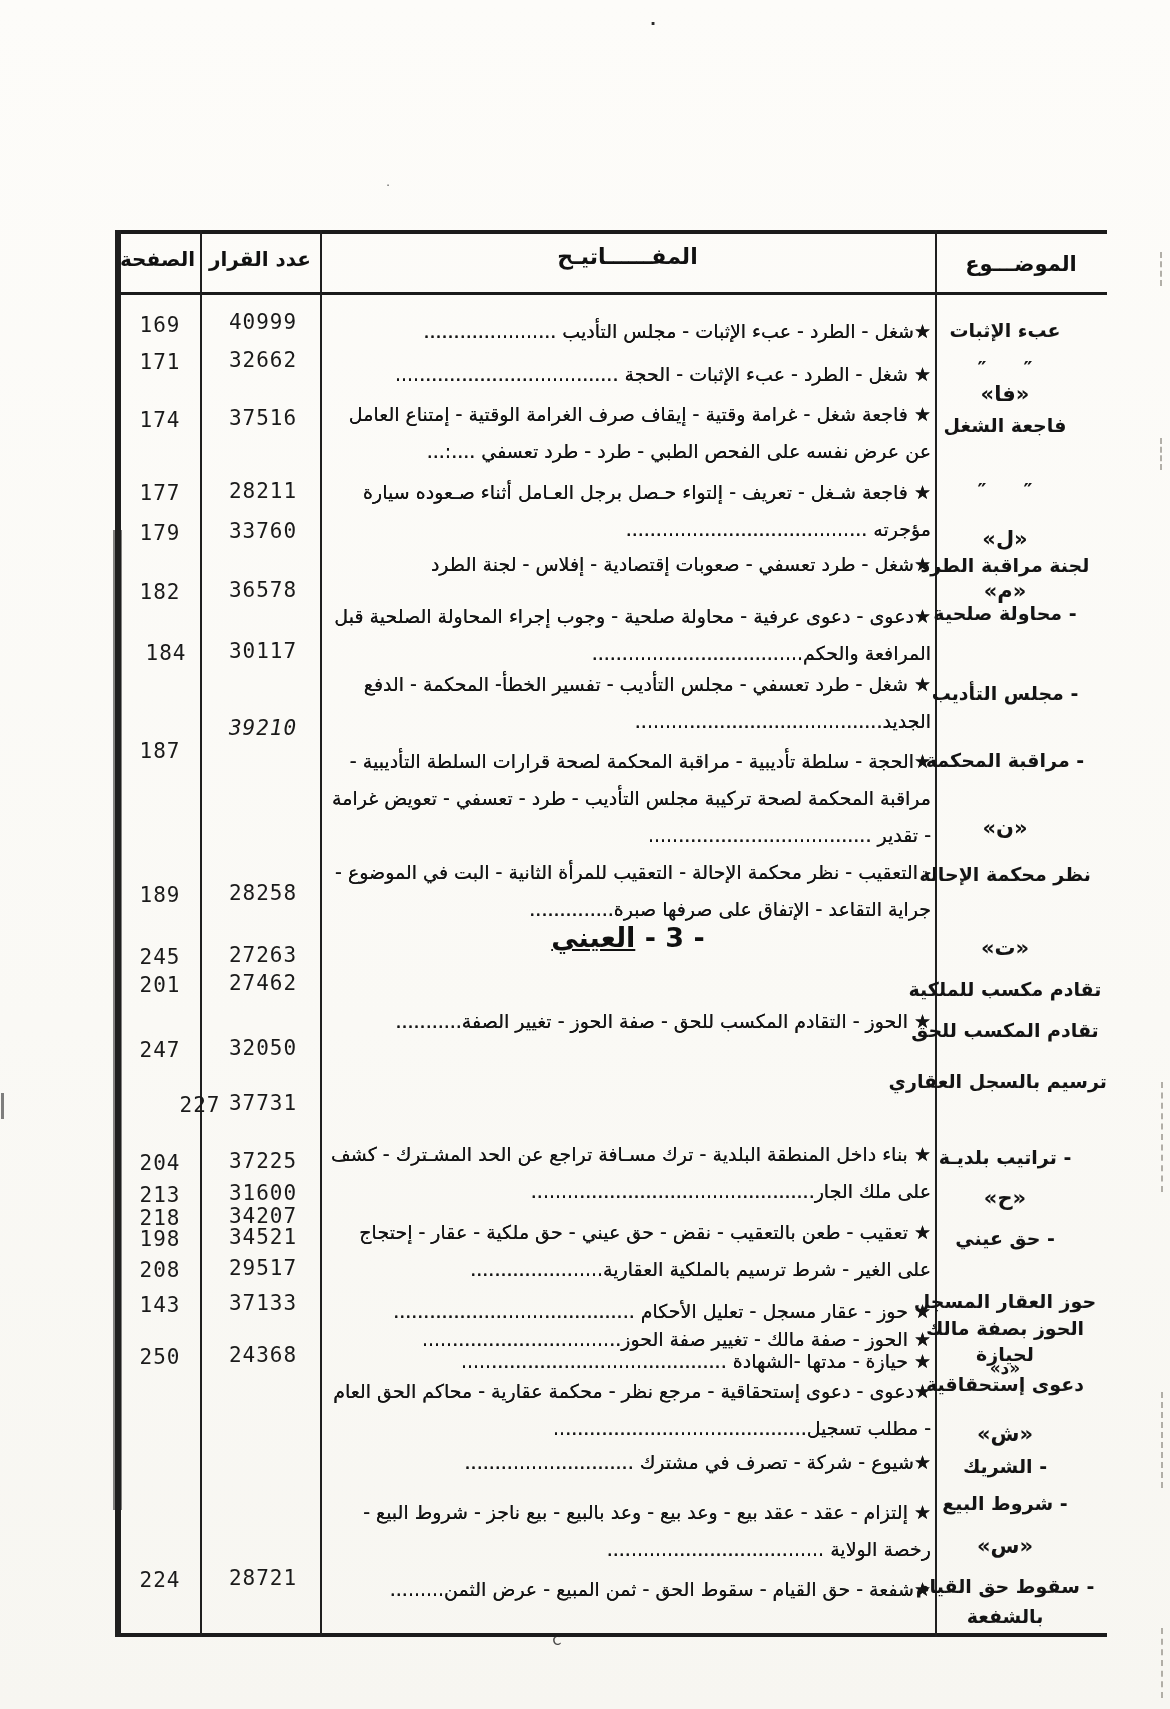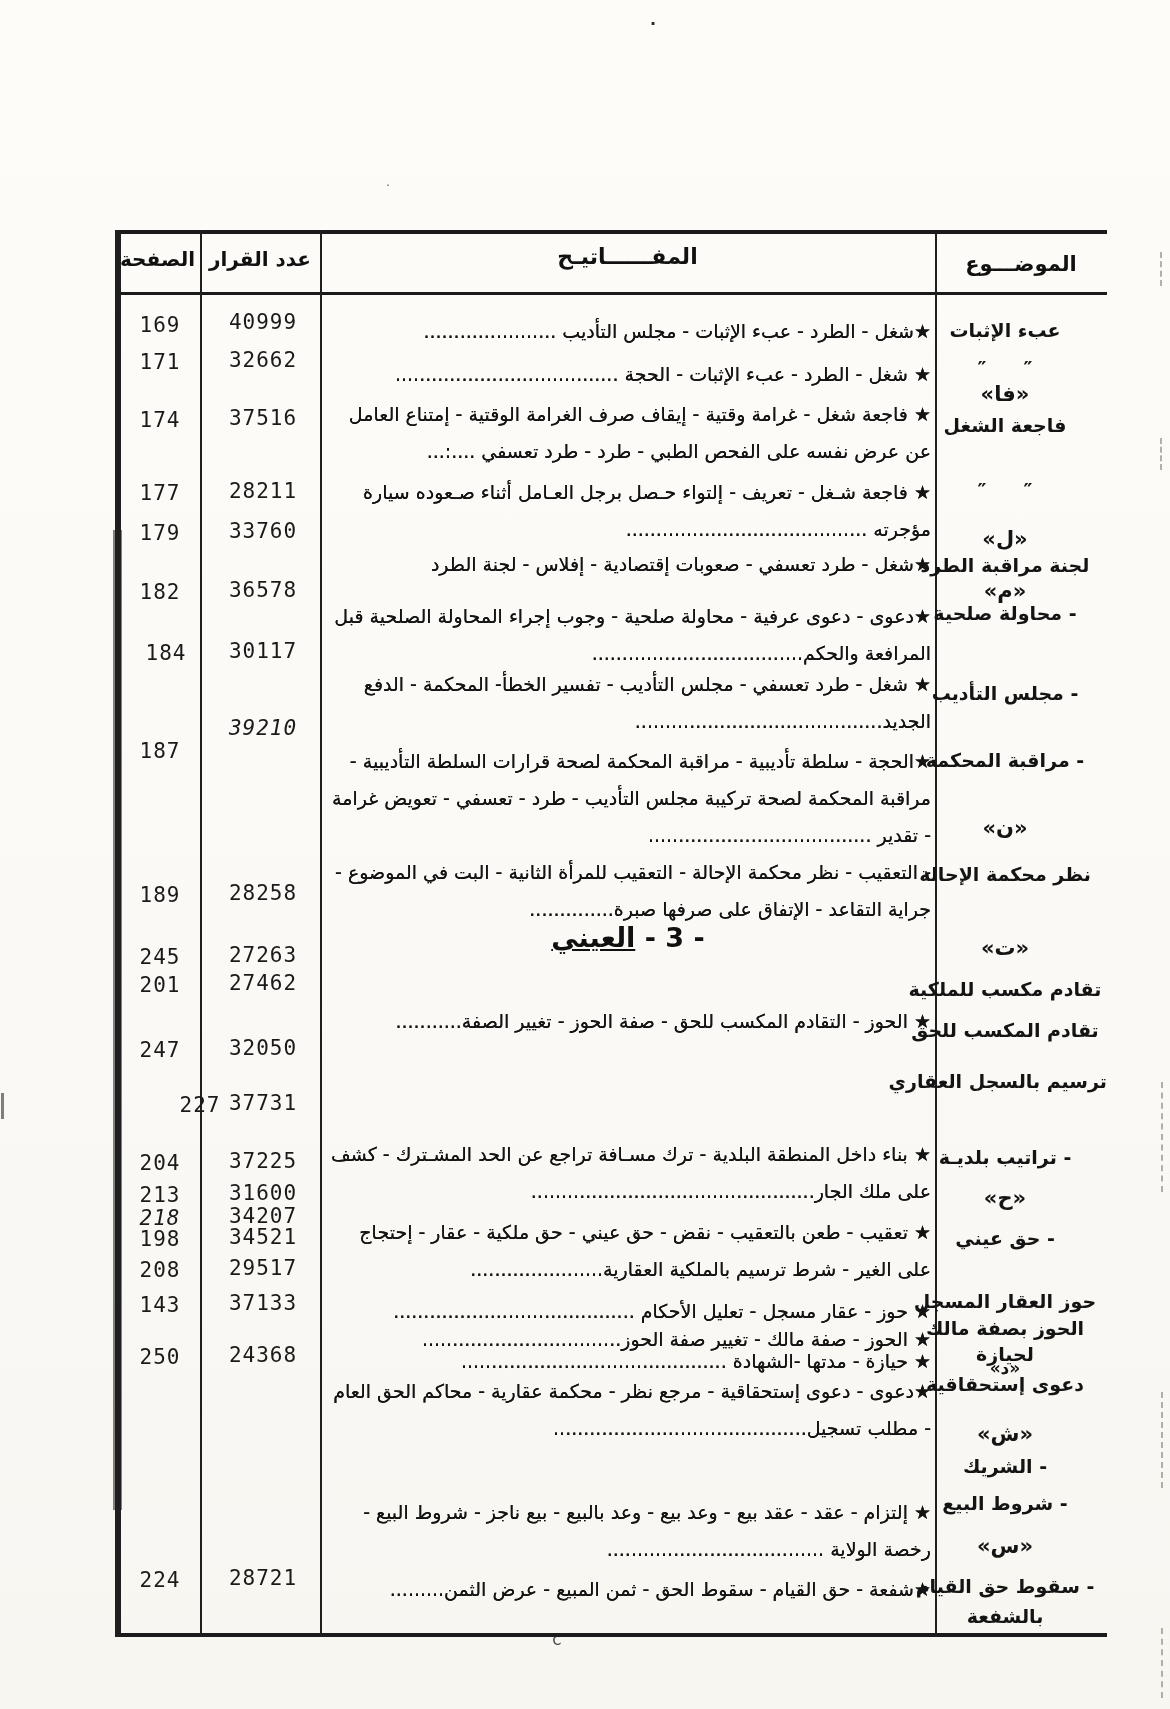--- a/index.html
+++ b/index.html
@@ -78,21 +78,21 @@
     <div class="num" style="top:743px;left:6px;width:78px;">201</div>
     <div class="num" style="top:741px;left:92px;width:112px;">27462</div>
     <div class="num" style="top:808px;left:6px;width:78px;">247</div>
     <div class="num" style="top:806px;left:92px;width:112px;">32050</div>
     <div class="num" style="top:863px;left:6px;width:78px;padding-left:40px;">227</div>
     <div class="num" style="top:861px;left:92px;width:112px;">37731</div>
     <div class="num" style="top:921px;left:6px;width:78px;">204</div>
     <div class="num" style="top:919px;left:92px;width:112px;">37225</div>
     <div class="num" style="top:953px;left:6px;width:78px;">213</div>
     <div class="num" style="top:951px;left:92px;width:112px;">31600</div>
-    <div class="num" style="top:976px;left:6px;width:78px;font-style:italic;">218</div>
+    <div class="num" style="top:976px;left:6px;width:78px;">218</div>
     <div class="num" style="top:974px;left:92px;width:112px;">34207</div>
     <div class="num" style="top:997px;left:6px;width:78px;">198</div>
     <div class="num" style="top:995px;left:92px;width:112px;">34521</div>
     <div class="num" style="top:1028px;left:6px;width:78px;">208</div>
     <div class="num" style="top:1026px;left:92px;width:112px;">29517</div>
     <div class="num" style="top:1063px;left:6px;width:78px;">143</div>
     <div class="num" style="top:1061px;left:92px;width:112px;">37133</div>
     <div class="num" style="top:1115px;left:6px;width:78px;">250</div>
     <div class="num" style="top:1113px;left:92px;width:112px;">24368</div>
     <div class="num" style="top:1338px;left:6px;width:78px;">224</div>
@@ -107,20 +107,21 @@
     <div class="keys" style="top:436px;">★ شغل - طرد تعسفي - مجلس التأديب - تفسير الخطأ- المحكمة - الدفع الجديد.........................................</div>
     <div class="keys" style="top:513px;">★الحجة - سلطة تأديبية - مراقبة المحكمة لصحة قرارات السلطة التأديبية - مراقبة المحكمة لصحة تركيبة مجلس التأديب - طرد - تعسفي - تعويض غرامة - تقدير .....................................</div>
     <div class="keys" style="top:624px;">- التعقيب - نظر محكمة الإحالة - التعقيب للمرأة الثانية - البت في الموضوع - جراية التقاعد - الإتفاق على صرفها صبرة..............</div>
     <div class="keys" style="top:773px;">★ الحوز - التقادم المكسب للحق - صفة الحوز - تغيير الصفة...........</div>
     <div class="keys" style="top:906px;">★ بناء داخل المنطقة البلدية - ترك مسـافة تراجع عن الحد المشـترك - كشف على ملك الجار...............................................</div>
     <div class="keys" style="top:984px;">★ تعقيب - طعن بالتعقيب - نقض - حق عيني - حق ملكية - عقار - إحتجاج على الغير - شرط ترسيم بالملكية العقارية......................</div>
     <div class="keys" style="top:1063px;">★ حوز - عقار مسجل - تعليل الأحكام ........................................</div>
     <div class="keys" style="top:1094px;line-height:30px;">★ الحوز - صفة مالك - تغيير صفة الحوز.................................</div>
     <div class="keys" style="top:1116px;line-height:30px;">★ حيازة - مدتها -الشهادة ............................................</div>
     <div class="keys" style="top:1143px;">★دعوى - دعوى إستحقاقية - مرجع نظر - محكمة عقارية - محاكم الحق العام - مطلب تسجيل..........................................</div>
+    <div class="keys" style="top:1214px;">★شيوع - شركة - تصرف في مشترك ............................</div>
     <div class="keys" style="top:1264px;">★ إلتزام - عقد - عقد بيع - وعد بيع - وعد بالبيع - بيع ناجز - شروط البيع - رخصة الولاية ....................................</div>
     <div class="keys" style="top:1341px;">★شفعة - حق القيام - سقوط الحق - ثمن المبيع - عرض الثمن.........</div>
 
     <div class="subj" style="top:88px;">عبء الإثبات</div>
     <div class="subj ditto" style="top:126px;">″ ″</div>
     <div class="subj marker" style="top:152px;">«فا»</div>
     <div class="subj" style="top:183px;">فاجعة الشغل</div>
     <div class="subj ditto" style="top:248px;">″ ″</div>
     <div class="subj marker" style="top:297px;">«ل»</div>
     <div class="subj" style="top:323px;">لجنة مراقبة الطرد</div>

